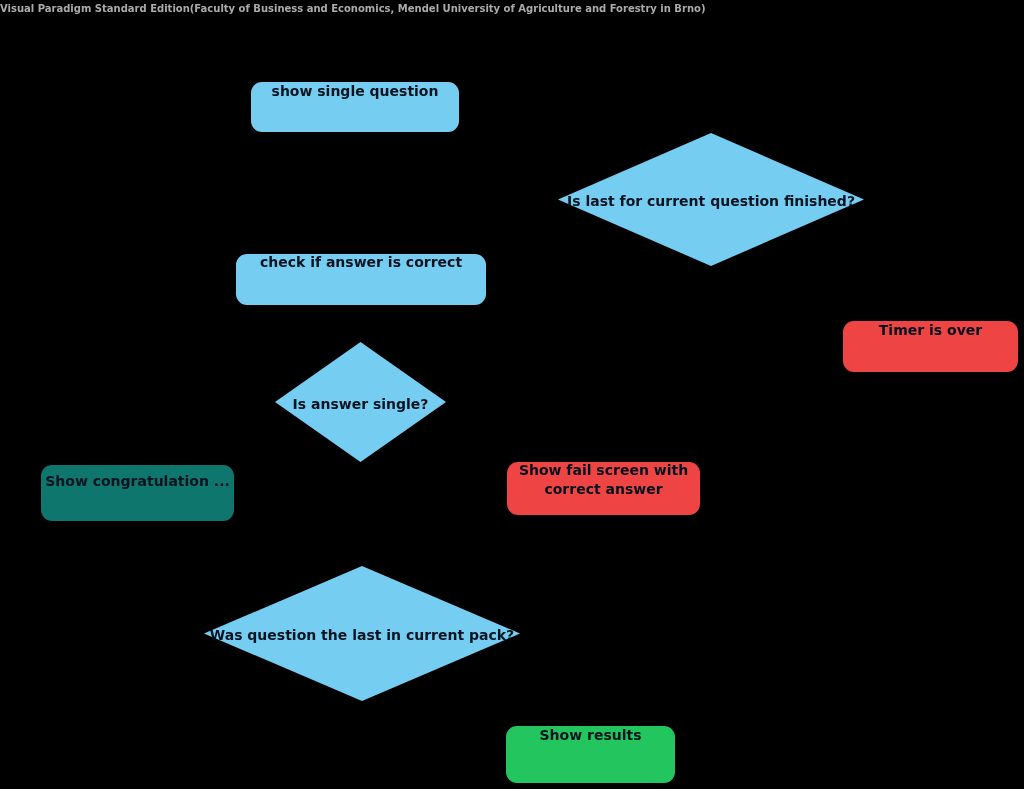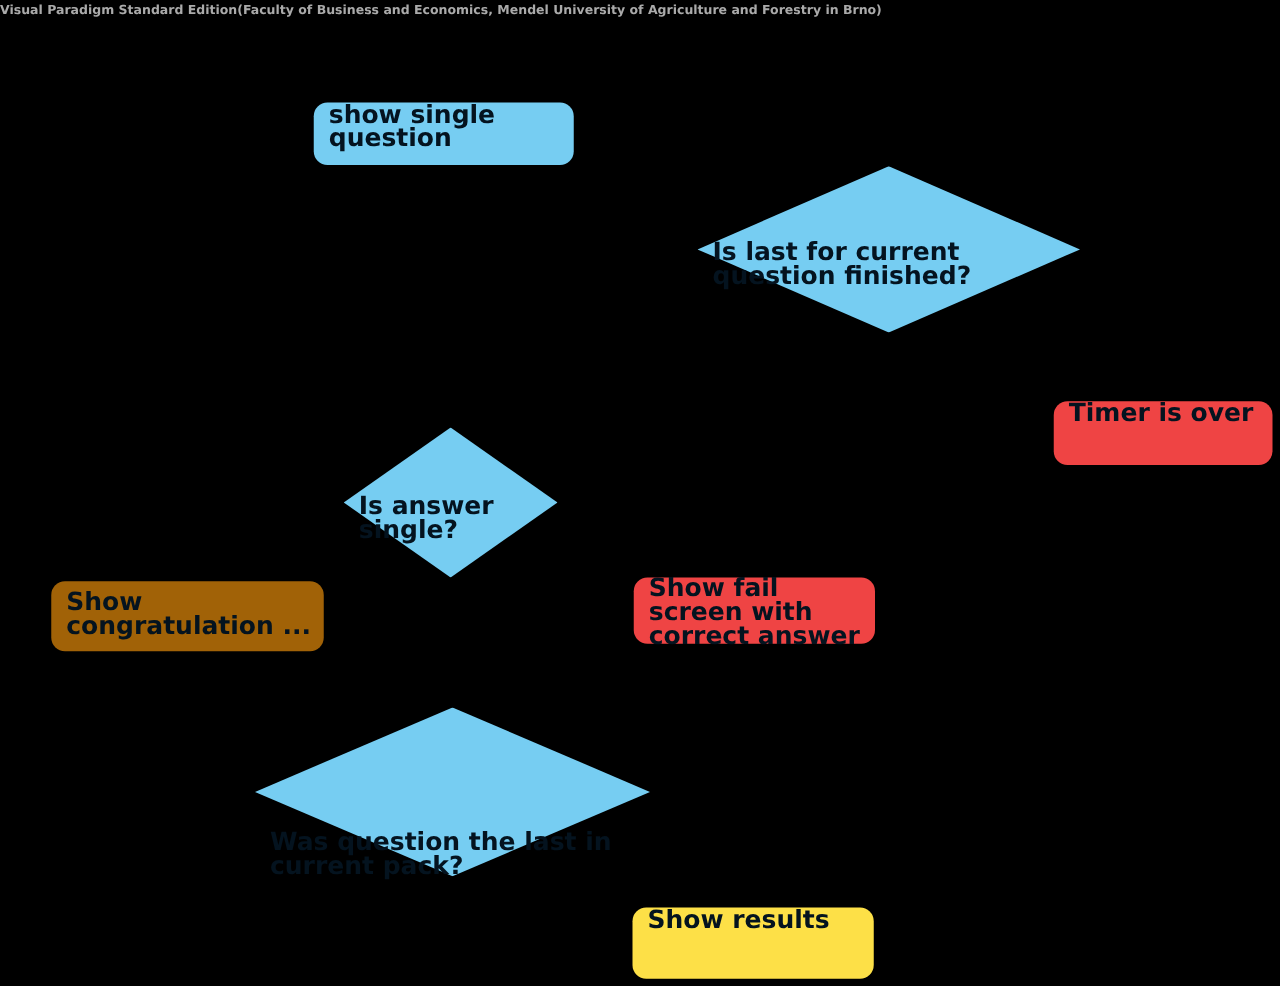--- a/index.html
+++ b/index.html
@@ -6,67 +6,70 @@
   html,body{margin:0;padding:0;}
   body{width:1024px;height:789px;background:#000000;overflow:hidden;
        font-family:"DejaVu Sans",sans-serif;}
   #canvas{position:relative;width:1024px;height:789px;overflow:hidden;background:#000000;}
   .watermark{position:absolute;left:0px;top:3px;font-size:10px;line-height:12px;
              color:#aaaaaa;white-space:nowrap;
              -webkit-font-smoothing:antialiased;will-change:transform;}
   .node{position:absolute;}
   .rrect{border-radius:11px;box-sizing:border-box;}
   .diamond svg{display:block;}
-  .node-label{position:absolute;left:12px;right:0;
-              font-size:20px;line-height:18.8px;white-space:pre-line;
+  .node-label{position:absolute;left:0;right:0;text-align:center;
+              font-size:14px;line-height:18.8px;white-space:pre-line;
               -webkit-font-smoothing:antialiased;will-change:transform;}
 </style>
 </head>
 <body style="background: rgb(0, 0, 0);">
 
 <div id="canvas" style="background: rgb(0, 0, 0); font-weight: bold;">
 
   <div class="watermark" style="color: rgb(170, 170, 170);">Visual Paradigm Standard Edition(Faculty of Business and Economics, Mendel University of Agriculture and Forestry in Brno)</div>
 
   <div class="node rrect" style="left: 251px; top: 82px; width: 208px; height: 50px; background: rgb(118, 205, 242);">
     <div class="node-label" style="top: -0.5px; color: rgb(4, 19, 31);">show single question</div>
   </div>
 
   <div class="node diamond" style="left: 558px; top: 133px; width: 306px; height: 133px;">
     <svg width="306" height="133" viewBox="0 0 306 133">
         <path d="M 0 66.5 L 153 0 L 306 66.5 L 153 133 Z" fill="#76cdf2"></path>
       </svg>
       <div class="node-label" style="top: 59px; color: rgb(4, 19, 31);">Is last for current question finished?</div>
   </div>
 
+  <div class="node rrect" style="left: 236px; top: 254px; width: 250px; height: 51px; background: rgb(118, 205, 242);">
+    <div class="node-label" style="top: -1.2px; color: rgb(4, 19, 31);">check if answer is correct</div>
+  </div>
 
   <div class="node rrect" style="left: 843px; top: 321px; width: 175px; height: 51px; background: #ef4444;">
     <div class="node-label" style="top: -0.5px; color: rgb(4, 19, 31);">Timer is over</div>
   </div>
 
   <div class="node diamond" style="left: 275px; top: 342px; width: 171px; height: 120px;">
     <svg width="171" height="120" viewBox="0 0 171 120">
         <path d="M 0 60 L 85.5 0 L 171 60 L 85.5 120 Z" fill="#76cdf2"></path>
       </svg>
       <div class="node-label" style="top: 52.8px; color: rgb(4, 19, 31);">Is answer single?</div>
   </div>
 
-  <div class="node rrect" style="left: 41px; top: 465px; width: 218px; height: 56px; background: #a16207;">
+  <div class="node rrect" style="left: 41px; top: 465px; width: 193px; height: 56px; background: #0f766e;">
     <div class="node-label" style="top: 6.5px; color: rgb(4, 19, 31);">Show congratulation ...</div>
   </div>
 
   <div class="node rrect" style="left: 507px; top: 462px; width: 193px; height: 53px; background: #ef4444;">
     <div class="node-label" style="top: -1.3px; color: rgb(4, 19, 31);">Show fail screen with
 correct answer</div>
   </div>
 
   <div class="node diamond" style="left: 204px; top: 566px; width: 316px; height: 135px;">
     <svg width="316" height="135" viewBox="0 0 316 135">
         <path d="M 0 67.5 L 158 0 L 316 67.5 L 158 135 Z" fill="#76cdf2"></path>
       </svg>
-      <div class="node-label" style="top: 60px; color: rgb(4, 19, 31); margin-top: 38px;">Was question the last in current pack?</div>
+      <div class="node-label" style="top: 60px; color: rgb(4, 19, 31);">Was question the last in current pack?</div>
   </div>
 
-  <div class="node rrect" style="left: 506px; top: 726px; width: 193px; height: 57px; background: #fde047;">
+  <div class="node rrect" style="left: 506px; top: 726px; width: 169px; height: 57px; background: #22c55e;">
     <div class="node-label" style="top: -0.5px; color: rgb(4, 19, 31);">Show results</div>
   </div>
 
 </div>
 
 </body></html>

